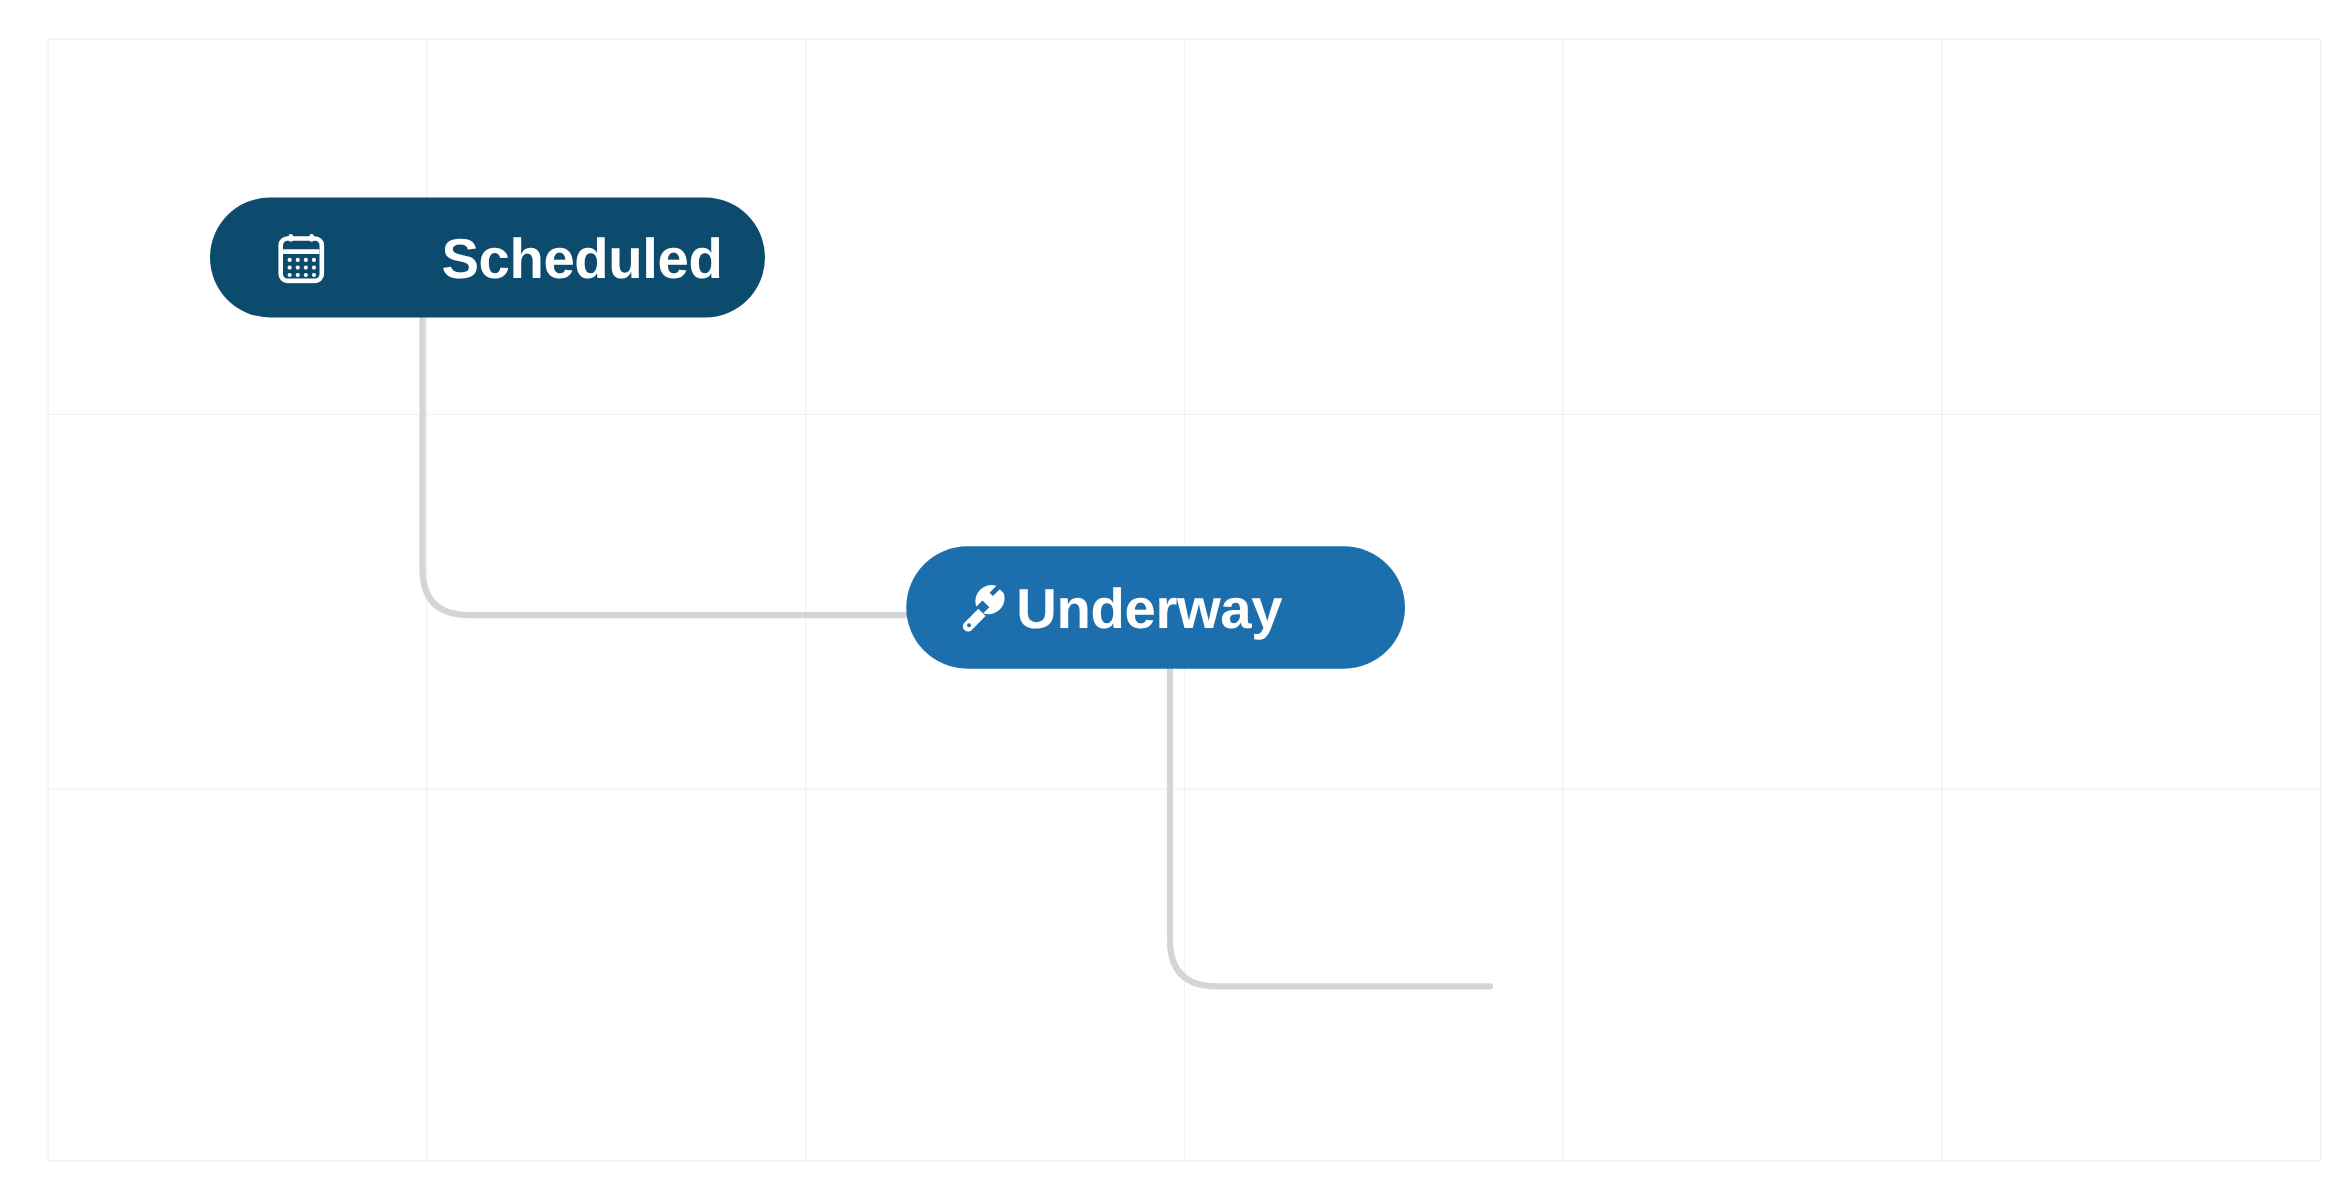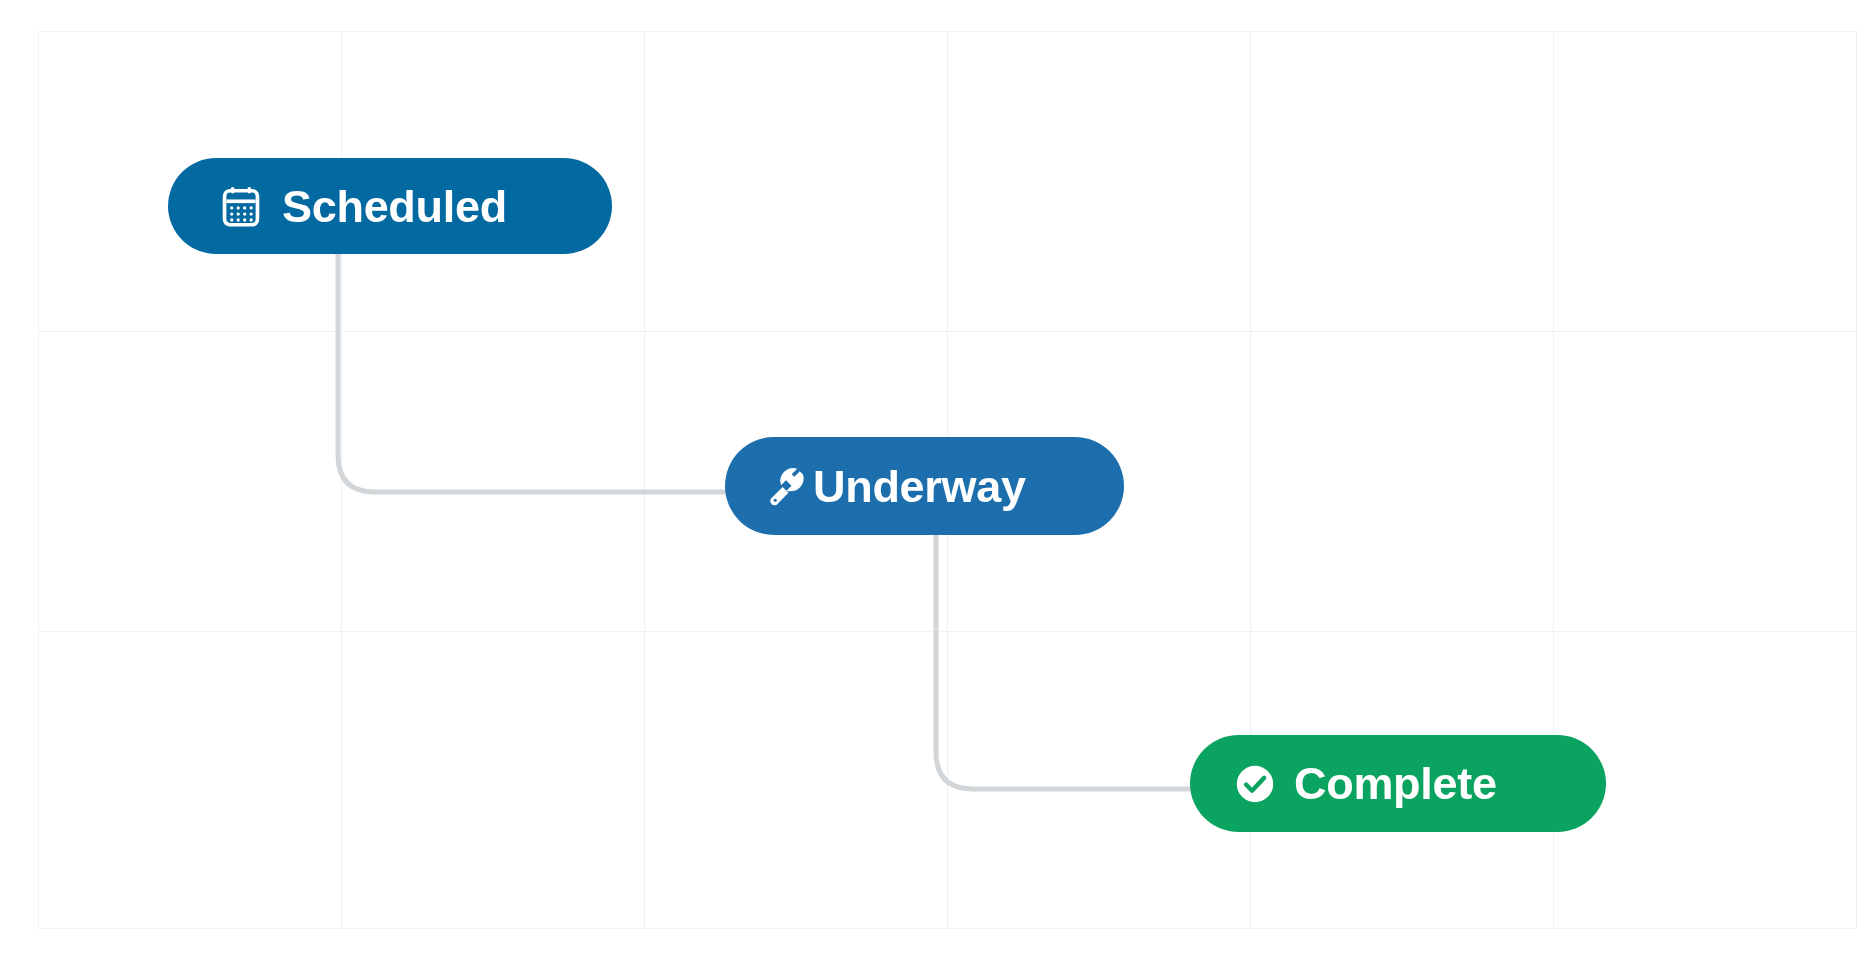--- a/index.html
+++ b/index.html
@@ -116,21 +116,21 @@
       <div class="grid-line-h" style="top: 928px; left: 38px; width: 1818px; background: rgb(240, 241, 242);"></div>
     </div>
 
   <svg id="edge-layer" viewBox="0 0 1872 960" width="1872" height="960" aria-hidden="true">
 
     <path id="edge-1" d="M 338 253 L 338 455 Q 338 492 375 492 L 727 492" fill="none" stroke="#d2d6d8" stroke-width="5" stroke-linecap="round"></path>
 
     <path id="edge-2" d="M 936 535 L 936 752 Q 936 789 973 789 L 1192 789" fill="none" stroke="#d2d6d8" stroke-width="5" stroke-linecap="round"></path>
   </svg>
 
-  <div class="node" id="node-scheduled" style="left: 168px; top: 158px; width: 444px; height: 96px; background: #0369a1; color: rgb(255, 255, 255);">
+  <div class="node" id="node-scheduled" style="left: 168px; top: 158px; width: 444px; height: 96px; background: #0c4a6e; color: rgb(255, 255, 255); justify-content: space-between;">
     <span class="node-icon">
       <svg viewBox="0 0 24 24" width="100%" height="100%" aria-hidden="true">
 
         <rect x="6.2" y="1.2" width="2.1" height="3.6" rx="1.05" fill="#ffffff"></rect>
         <rect x="15.7" y="1.2" width="2.1" height="3.6" rx="1.05" fill="#ffffff"></rect>
 
         <rect x="2.6" y="3.3" width="18.8" height="19.4" rx="3.1" fill="none" stroke="#ffffff" stroke-width="2.1"></rect>
 
         <path d="M3.7 9.3 H20.3" stroke="#ffffff" stroke-width="2.1" fill="none"></path>
 
@@ -169,23 +169,14 @@
                    A2.55 2.55 0 1 0 7.9 22.3
                    L14.1 16.1 Z"></path>
         </g>
 
         <circle cx="6.15" cy="20.55" r="0.95" fill="#1c6fac"></circle>
       </svg>
     </span>
     <span class="node-label">Underway</span>
   </div>
 
-  <div class="node" id="node-complete" style="left: 1190px; top: 735px; width: 416px; height: 97px; background: rgb(11, 163, 96); color: rgb(255, 255, 255);">
-    <span class="node-icon">
-      <svg viewBox="0 0 24 24" width="100%" height="100%" aria-hidden="true">
-        <circle cx="12" cy="12" r="10.4" fill="#ffffff"></circle>
-        <path d="M6.9 12.3 L10.3 15.8 L17.2 8.5" fill="none" stroke="#0ba360" stroke-width="2.5" stroke-linecap="round" stroke-linejoin="round"></path>
-      </svg>
-    </span>
-    <span class="node-label">Complete</span>
-  </div>
 
 </div>
 
 </body></html>

